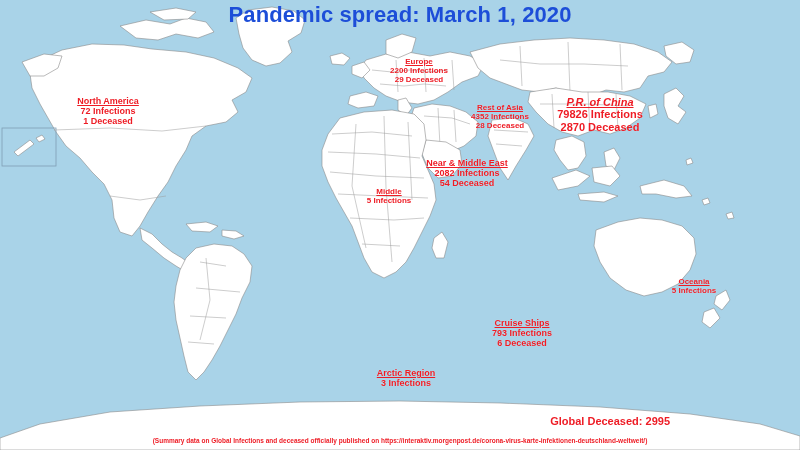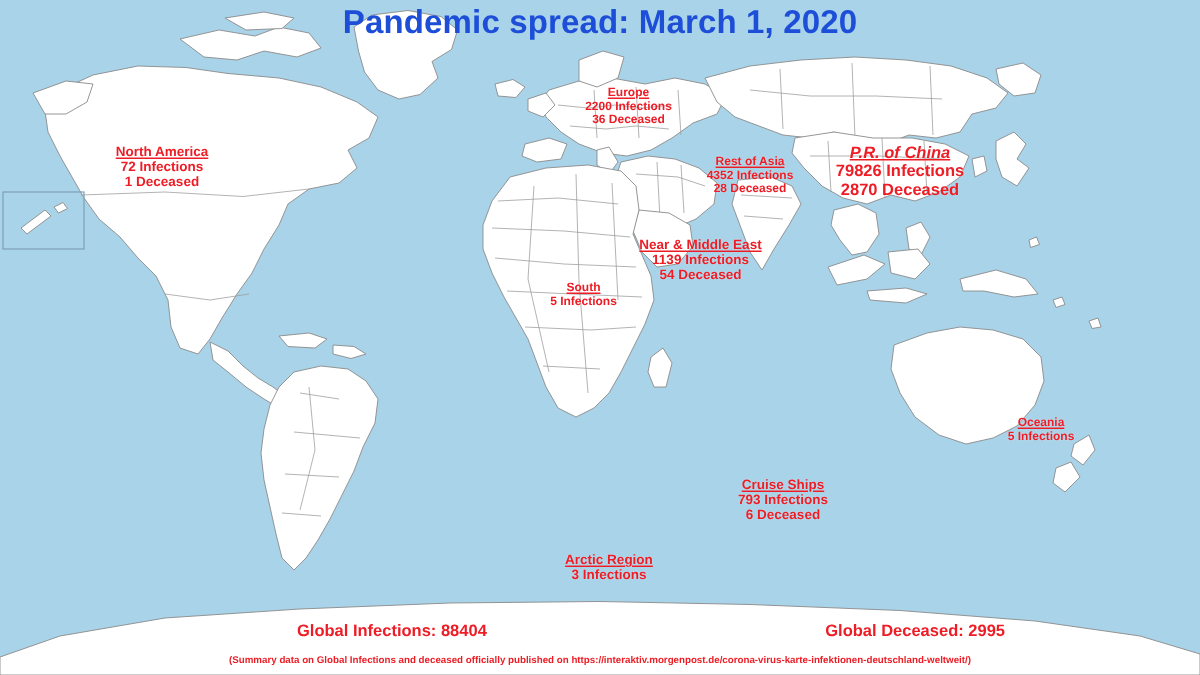--- a/index.html
+++ b/index.html
@@ -179,61 +179,60 @@
 
   <div class="marker sz-md" style="left:52px; top:96px; width:112px;">
     <span class="m-name">North America</span>
     <span class="m-line">72 Infections</span>
     <span class="m-line">1 Deceased</span>
   </div>
 
   <div class="marker sz-sm" style="left:366px; top:58px; width:106px;">
     <span class="m-name">Europe</span>
     <span class="m-line">2200 Infections</span>
-    <span class="m-line">36 Deceased</span>
+    <span class="m-line">29 Deceased</span>
   </div>
 
   <div class="marker sz-sm" style="left:448px; top:104px; width:104px;">
     <span class="m-name">Rest of Asia</span>
     <span class="m-line">4352 Infections</span>
     <span class="m-line">28 Deceased</span>
   </div>
 
   <div class="marker sz-lg" style="left:541px; top:96px; width:118px;">
     <span class="m-name">P.R. of China</span>
     <span class="m-line">79826 Infections</span>
     <span class="m-line">2870 Deceased</span>
   </div>
 
   <div class="marker sz-md" style="left:406px; top:158px; width:122px;">
     <span class="m-name">Near &amp; Middle East</span>
-    <span class="m-line">1139 Infections</span>
+    <span class="m-line">2082 Infections</span>
     <span class="m-line">54 Deceased</span>
   </div>
 
   <div class="marker sz-sm" style="left:352px; top:188px; width:74px;">
-    <span class="m-name">South</span>
+    <span class="m-name">Middle</span>
     <span class="m-line">5 Infections</span>
   </div>
 
 
   <div class="marker sz-sm" style="left:650px; top:278px; width:88px;">
     <span class="m-name">Oceania</span>
     <span class="m-line">5 Infections</span>
   </div>
 
   <div class="marker sz-md" style="left:470px; top:294px; width:104px;margin-top:24px;">
     <span class="m-name">Cruise Ships</span>
     <span class="m-line">793 Infections</span>
     <span class="m-line">6 Deceased</span>
   </div>
 
   <div class="marker sz-md" style="left:352px; top:368px; width:108px;">
     <span class="m-name">Arctic Region</span>
     <span class="m-line">3 Infections</span>
   </div>
 
-  <div class="totals" id="total-infections">Global Infections: 88404</div>
   <div class="totals" id="total-deceased">Global Deceased: 2995</div>
 
   <div class="source-note">(Summary data on Global Infections and deceased officially published on https://interaktiv.morgenpost.de/corona-virus-karte-infektionen-deutschland-weltweit/)</div>
 
 </div>
 
 </body></html>

